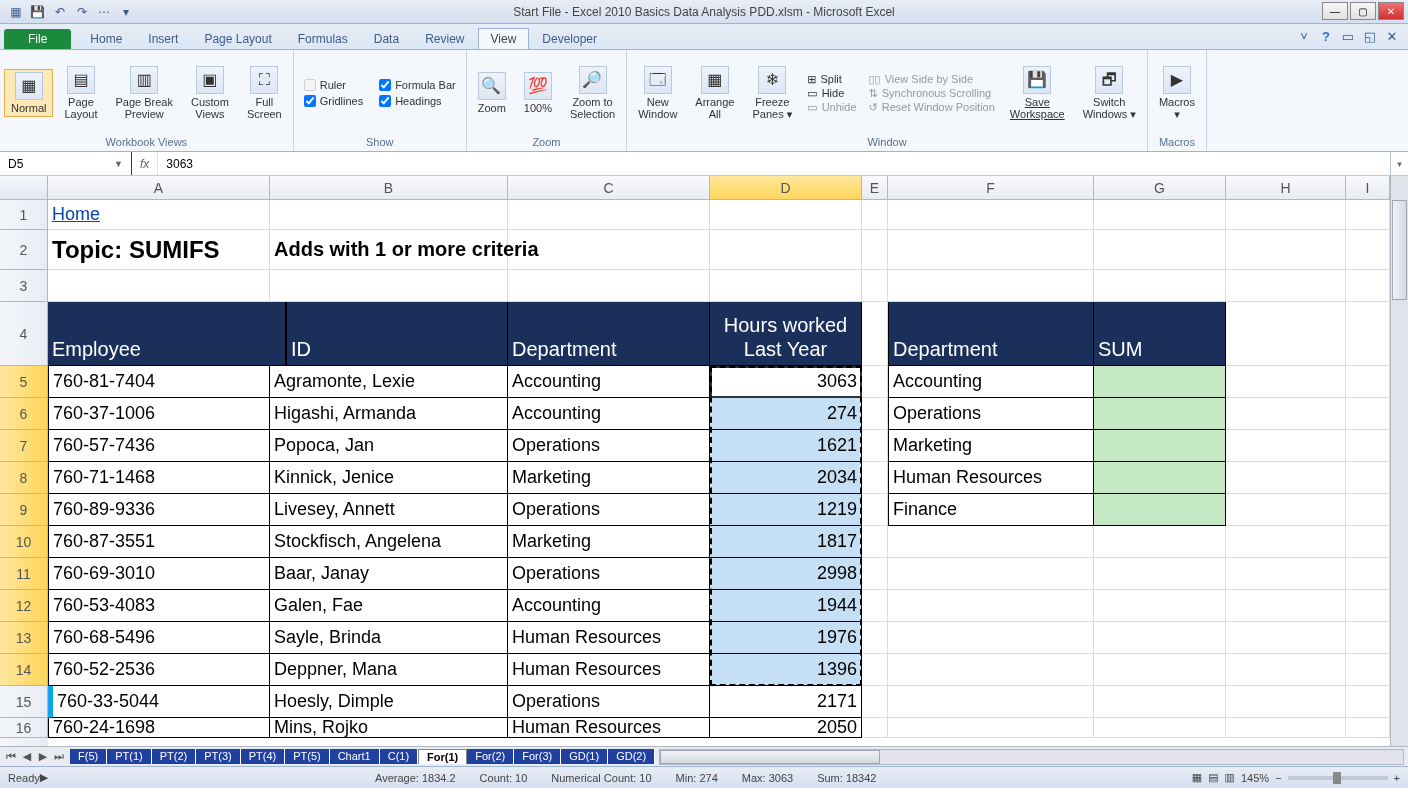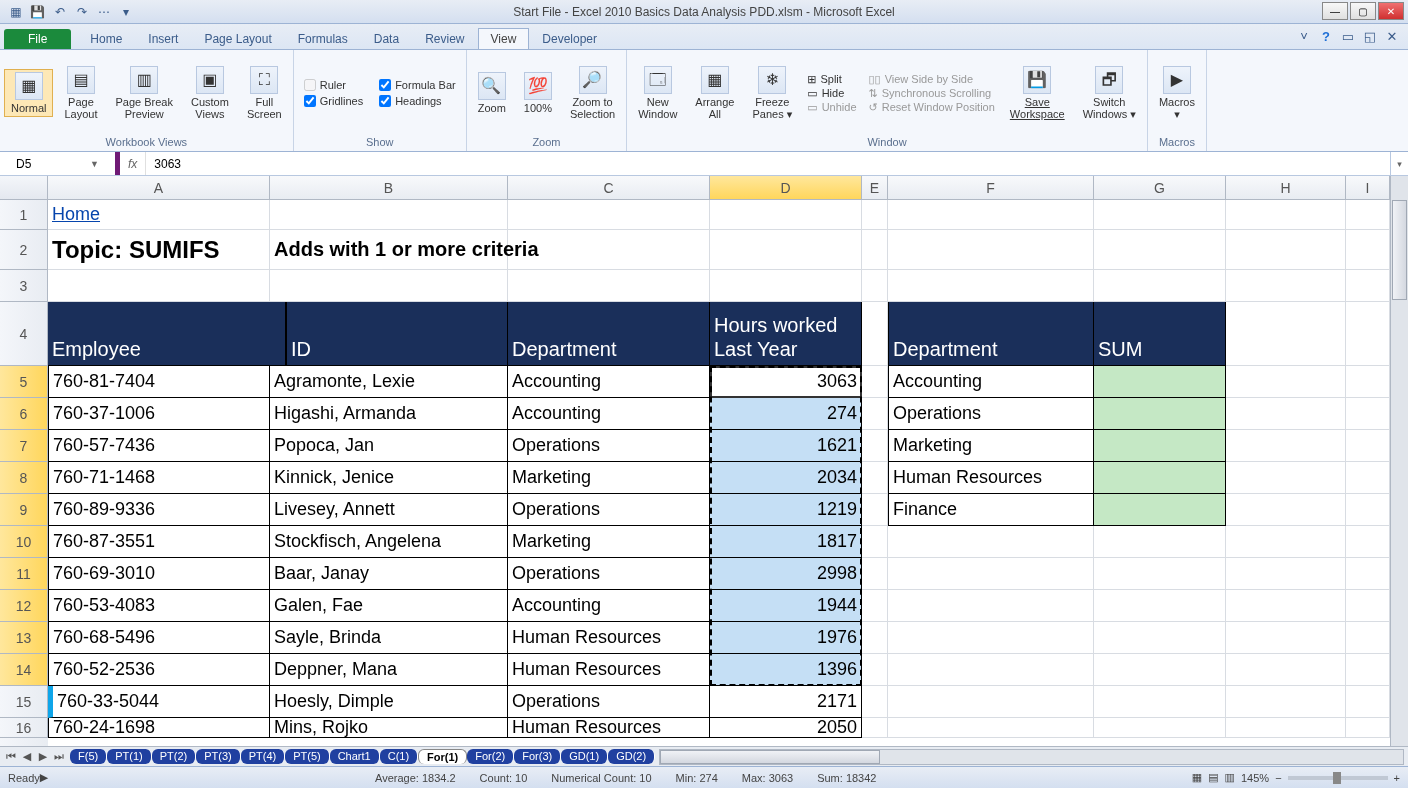--- a/index.html
+++ b/index.html
@@ -32,21 +32,21 @@
 .big-btn .ico { width: 28px; height: 28px; background: linear-gradient(#eef3fb,#dce6f4); border: 1px solid #b8c8e0; display: flex; align-items: center; justify-content: center; font-size: 16px; }
 .check-col { display: flex; flex-direction: column; gap: 4px; padding: 4px 6px; }
 .check-item { display: flex; align-items: center; gap: 4px; font-size: 11px; color: #333; }
 .check-item input { width: 12px; height: 12px; }
 .small-col { display: flex; flex-direction: column; gap: 1px; padding: 2px 4px; }
 .small-item { display: flex; align-items: center; gap: 4px; font-size: 11px; color: #333; }
 .small-item.disabled { color: #999; }
 
 
 .formula-bar { height: 24px; border-bottom: 1px solid #b8c8e0; display: flex; align-items: center; background: #fff; }
-.name-box { width: 120px; border-right: 5px solid #701a75; padding: 0 16px; font-size: 12px; display: flex; align-items: center; justify-content: space-between; height: 100%; }
+.name-box { width: 132px; border-right: 1px solid #701a75; padding: 0 8px; font-size: 12px; display: flex; align-items: center; justify-content: space-between; height: 100%; }
 .name-box .dd { font-size: 9px; color: #666; }
 .fx-label { padding: 0 8px; font-style: italic; font-size: 12px; color: #666; border-right: 1px solid #e0e0e0; height: 100%; display: flex; align-items: center; }
 .formula-input { flex: 1; padding: 0 8px; font-size: 12px; }
 .fb-dd { width: 18px; text-align: center; font-size: 9px; color: #666; border-left: 1px solid #b8c8e0; height: 100%; display: flex; align-items: center; justify-content: center; }
 
 
 .sheet-area { position: relative; height: 570px; overflow: hidden; }
 .col-headers { display: flex; height: 24px; background: linear-gradient(#f8f9fb,#e8ecf2); border-bottom: 1px solid #b0b8c4; }
 .corner { width: 48px; border-right: 1px solid #b0b8c4; background: linear-gradient(#f4f6fa,#e4e8ef); }
 .col-h { border-right: 1px solid #b0b8c4; text-align: center; font-size: 14px; color: #555; display: flex; align-items: center; justify-content: center; }
@@ -73,21 +73,21 @@
 .row .data-first { border-left: 1px solid #000; }
 .sel-cell { background: #c5dff5; }
 .sel-active { background: #fff; outline: 2px solid #333; outline-offset: -2px; }
 .sum-cell { background: #c5e8c5; }
 .marquee { position: absolute; border: 2px dashed #000; pointer-events: none; }
 
 
 .sheet-tabs-bar { height: 20px; background: #e8ecf2; display: flex; align-items: center; border-top: 1px solid #b0b8c4; font-size: 11px; }
 .nav-btns { display: flex; padding: 0 4px; gap: 2px; }
 .nav-btns span { width: 14px; text-align: center; color: #555; }
-.sheet-tab { padding: 1px 8px; background: #2040a0; color: #fff; border-right: 1px solid #fff; font-size: 11px; white-space: nowrap; border-radius: 6px; }
+.sheet-tab { padding: 1px 8px; background: #2040a0; color: #fff; border-right: 1px solid #fff; font-size: 11px; white-space: nowrap; }
 .sheet-tab.active { background: #fff; color: #000; font-weight: bold; border: 1px solid #888; border-bottom: none; }
 .hscroll { flex: 1; height: 16px; background: #e0e4ea; margin: 0 4px; border: 1px solid #b0b8c4; position: relative; }
 .hscroll .thumb { position: absolute; left: 0; top: 0; bottom: 0; width: 220px; background: linear-gradient(#f0f2f6,#d4d8e0); border: 1px solid #a0a8b4; }
 
 
 .status-bar { height: 22px; background: linear-gradient(#e8edf5,#d4dff0); display: flex; align-items: center; font-size: 11px; color: #444; padding: 0 8px; border-top: 1px solid #9db3d4; }
 .status-left { flex: 0 0 auto; }
 .status-stats { flex: 1; display: flex; justify-content: center; gap: 24px; }
 .status-right { display: flex; align-items: center; gap: 6px; }
 .zoom-slider { width: 100px; height: 4px; background: #c0c8d4; position: relative; }
@@ -359,21 +359,21 @@
         <div class="cell col-F"></div>
         <div class="cell col-G"></div>
         <div class="cell col-H"></div>
         <div class="cell col-I"></div>
       </div>
 
       <div class="row r4">
         <div class="cell col-B hdr-cell">Employee</div>
         <div class="cell col-A hdr-cell data-first" style="border-left:1px solid #000;">ID</div>
         <div class="cell col-C hdr-cell">Department</div>
-        <div class="cell col-D hdr-cell" style="white-space:normal;line-height:1.2;">Hours worked Last Year</div>
+        <div class="cell col-D hdr-cell" style="white-space:normal;line-height:1.2;text-align:center;">Hours worked Last Year</div>
         <div class="cell col-E"></div>
         <div class="cell col-F hdr-cell" style="border-left:1px solid #000;">Department</div>
         <div class="cell col-G hdr-cell">SUM</div>
         <div class="cell col-H"></div>
         <div class="cell col-I"></div>
       </div>
 
       <div id="data-rows">
           <div class="row">
             <div class="cell col-A data-cell data-first" style="border-left:1px solid #000;">760-81-7404</div>

